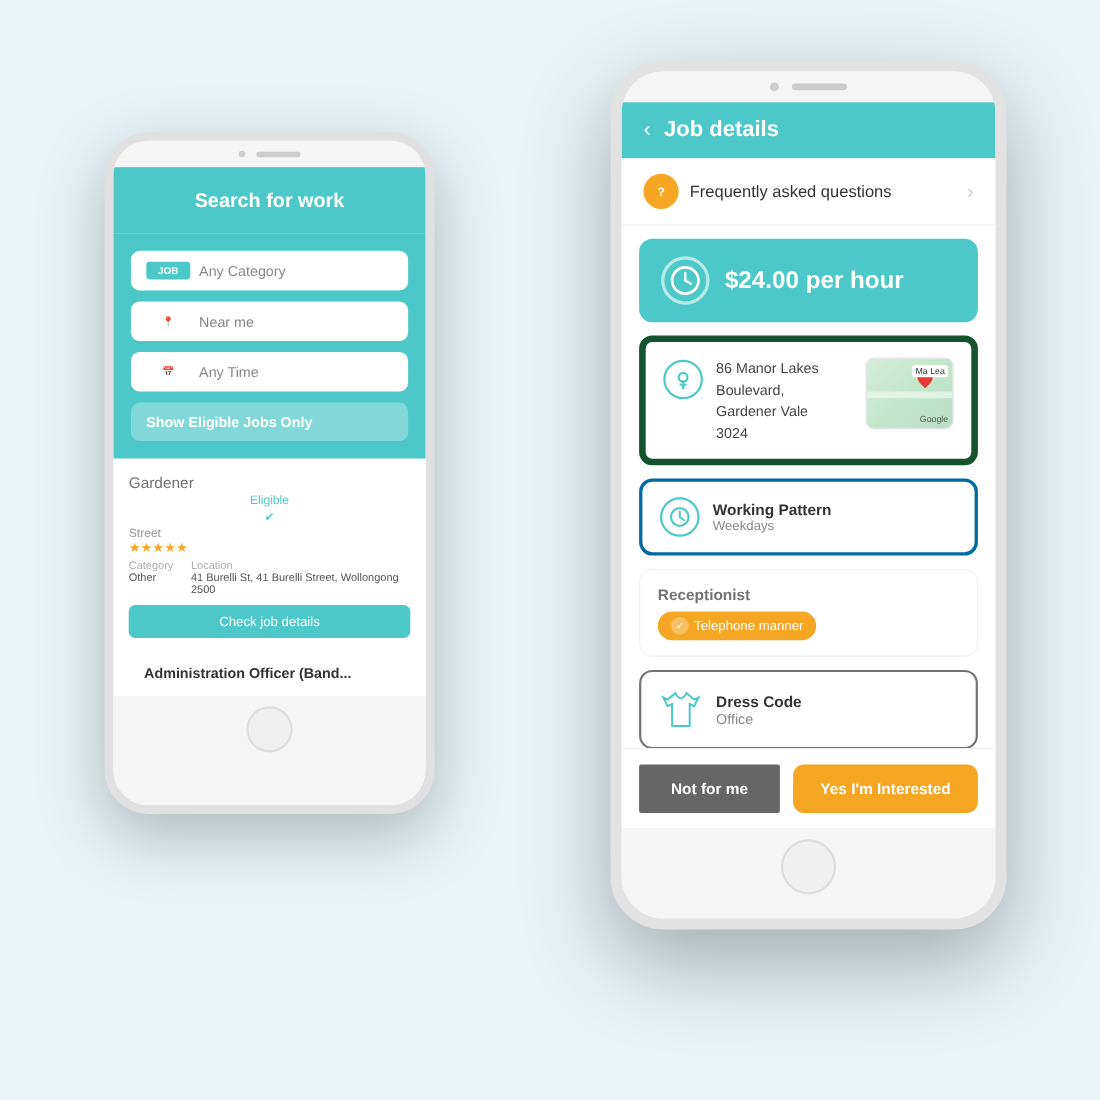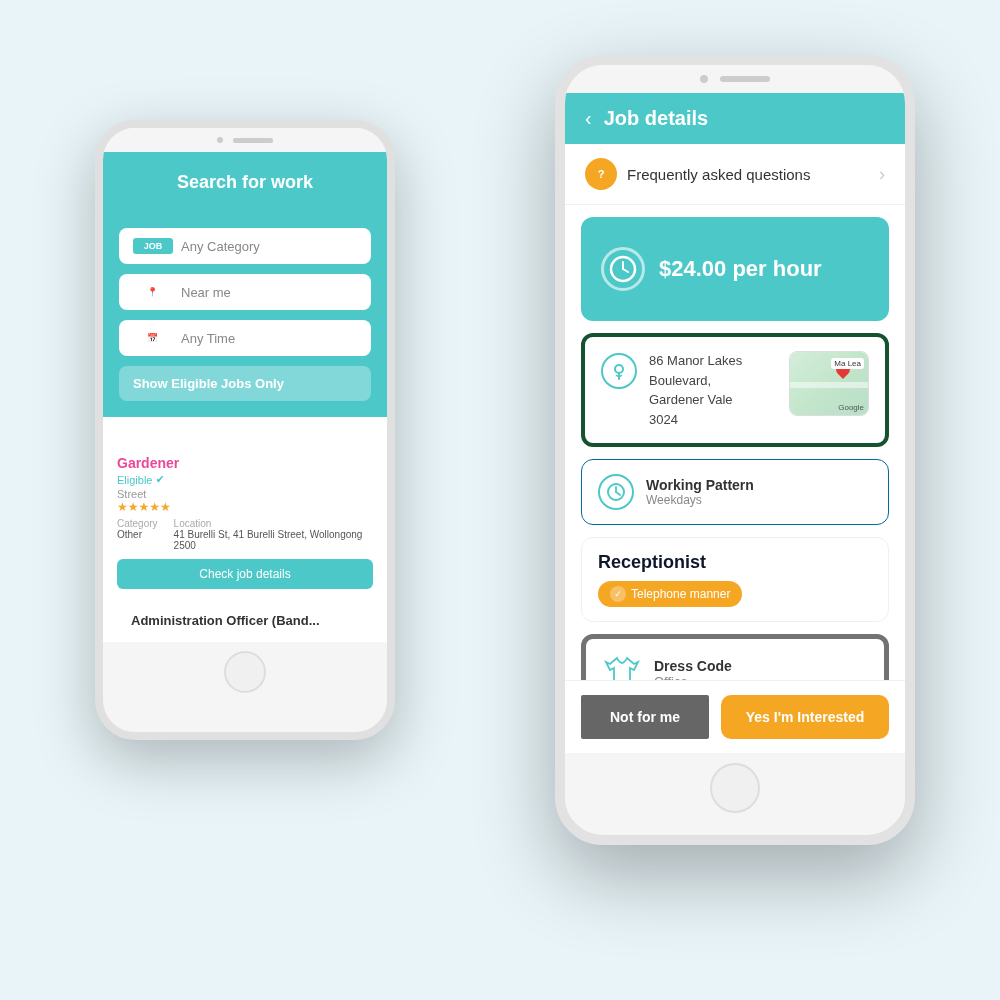--- a/index.html
+++ b/index.html
@@ -81,31 +81,31 @@
     }
     .phone-back-list {
       background: white;
       padding: 14px;
     }
     .job-item {
       margin-bottom: 16px;
     }
     .job-title {
       font-size: 14px;
-      font-weight: 700;
-      color: #ec4899;
-      margin-top: 24px;
+      font-weight: 400;
+      color: #737373;
     }
     .eligible-badge {
       color: #4dc8c8;
       font-size: 11px;
       display: flex;
       align-items: center;
       gap: 3px;
       margin: 2px 0;
+      flex-direction: column;
     }
     .stars {
       color: #f5a623;
       font-size: 12px;
     }
     .company-label {
       font-size: 11px;
       color: #999;
     }
     .job-meta {
@@ -229,21 +229,21 @@
     .chevron-right {
       color: #ccc;
       font-size: 18px;
     }
 
     
     .salary-card {
       background: #4dc8c8;
       margin: 12px 16px;
       border-radius: 12px;
-      padding: 30px 20px;
+      padding: 16px 20px;
       display: flex;
       align-items: center;
       gap: 14px;
     }
     .salary-icon {
       width: 44px;
       height: 44px;
       border-radius: 50%;
       border: 3px solid rgba(255,255,255,0.6);
       display: flex;
@@ -252,21 +252,21 @@
     }
     .salary-amount {
       color: white;
       font-size: 22px;
       font-weight: 700;
     }
 
     
     .address-card {
       margin: 0 16px 12px;
-      border: 4px solid #14532d;
+      border: 6px solid #14532d;
       border-radius: 12px;
       padding: 14px 16px;
       display: flex;
       align-items: flex-start;
       gap: 12px;
     }
     .address-pin-icon {
       width: 36px;
       height: 36px;
       border-radius: 50%;
@@ -322,21 +322,21 @@
       width: 14px;
       height: 14px;
       background: #e53935;
       border-radius: 50% 50% 50% 0;
       transform: rotate(-45deg);
     }
 
     
     .pattern-card {
       margin: 0 16px 12px;
-      border: 1px solid #0369a1;
+      border: 3px solid #0369a1;
       border-radius: 12px;
       padding: 14px 16px;
       display: flex;
       align-items: center;
       gap: 12px;
     }
     .clock-icon {
       width: 36px;
       height: 36px;
       border-radius: 50%;
@@ -360,23 +360,23 @@
     }
 
     
     .skills-card {
       margin: 0 16px 12px;
       border: 1px solid #f0f0f0;
       border-radius: 12px;
       padding: 14px 16px;
     }
     .skills-role {
-      font-size: 18px;
-      font-weight: 600;
-      color: #0f172a;
+      font-size: 14px;
+      font-weight: 600;
+      color: #737373;
       margin-bottom: 8px;
     }
     .skill-tag {
       display: inline-flex;
       align-items: center;
       gap: 5px;
       background: #f5a623;
       color: white;
       border-radius: 20px;
       padding: 5px 12px;
@@ -389,21 +389,21 @@
       border-radius: 50%;
       display: flex;
       align-items: center;
       justify-content: center;
       font-size: 9px;
     }
 
     
     .dress-card {
       margin: 0 16px 12px;
-      border: 5px solid #737373;
+      border: 2px solid #737373;
       border-radius: 12px;
       padding: 14px 16px;
       display: flex;
       align-items: center;
       gap: 12px;
     }
     .shirt-icon {
       width: 40px;
       height: 40px;
       display: flex;

